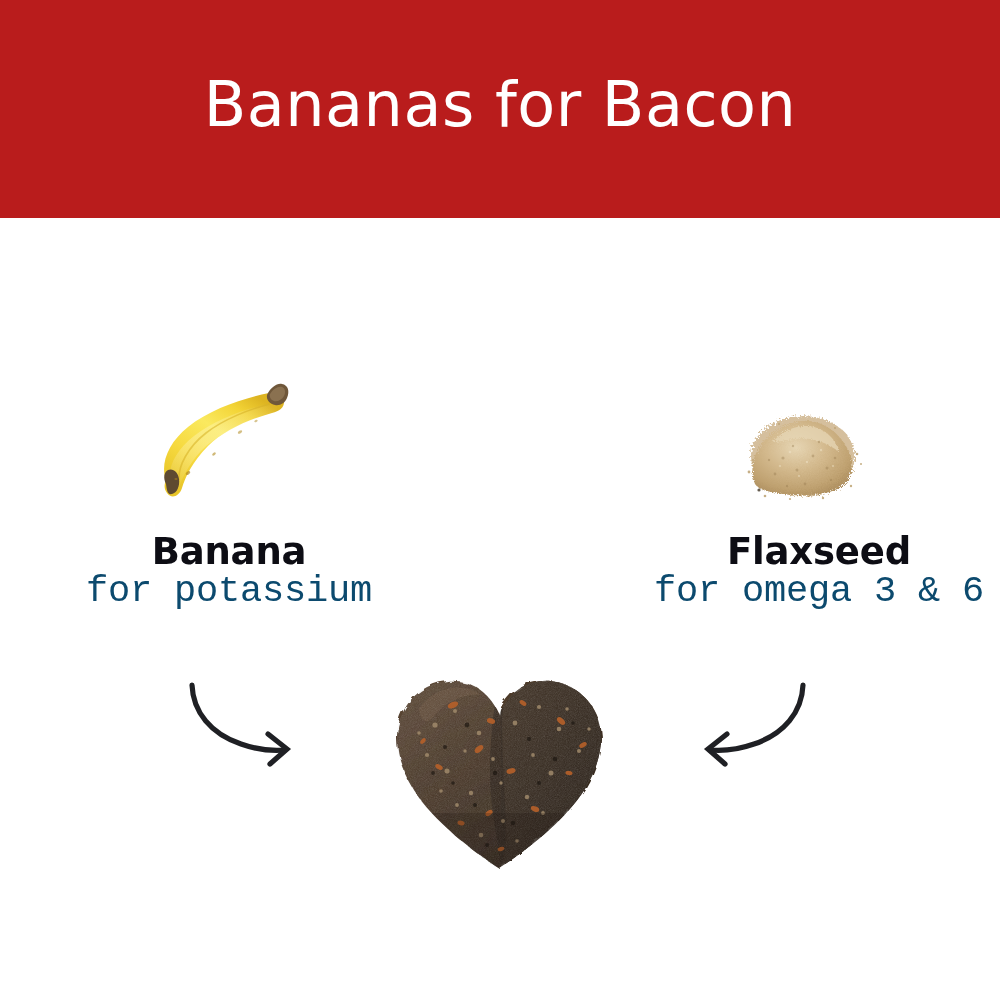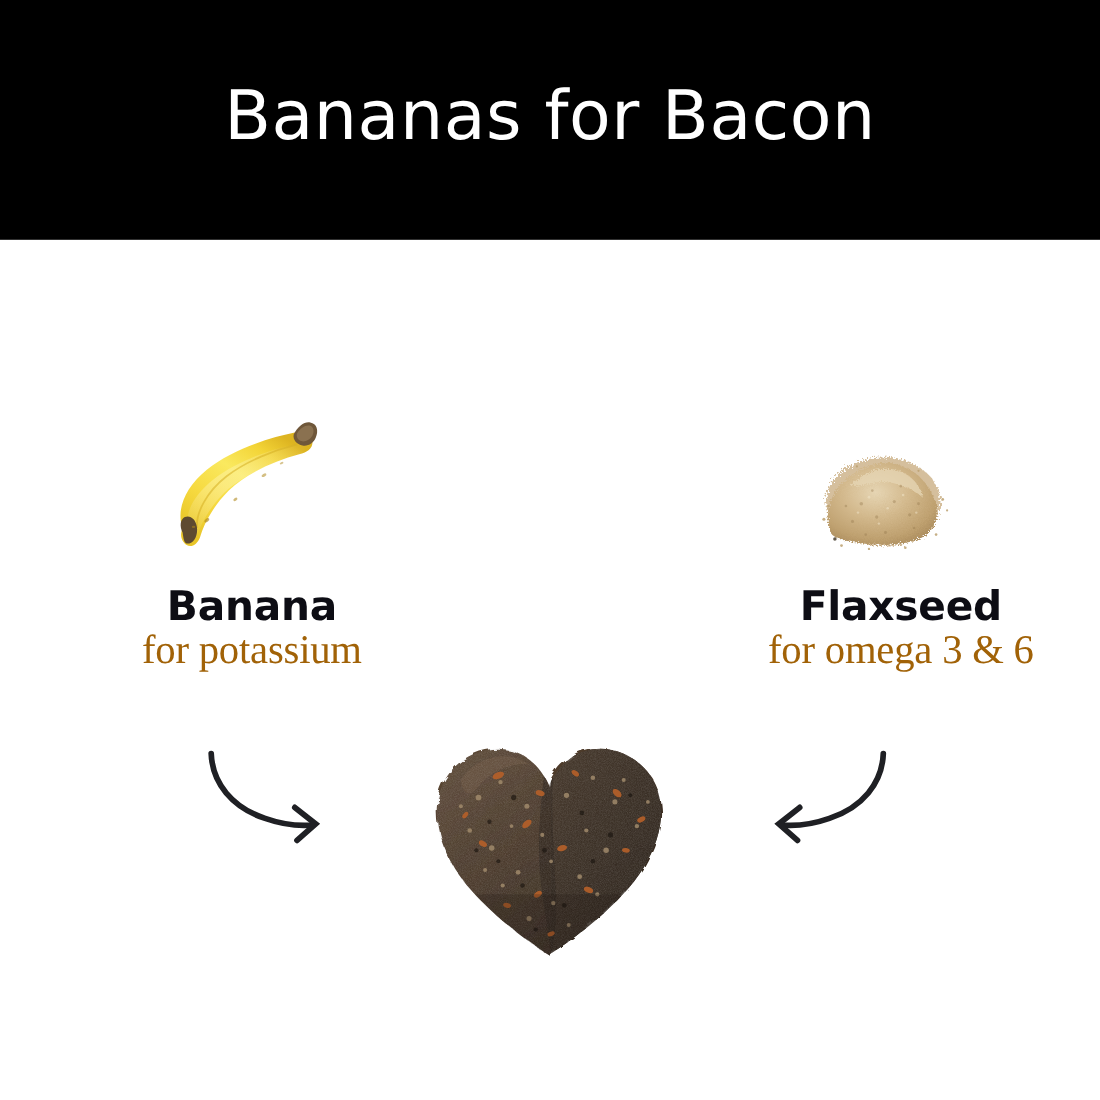--- a/index.html
+++ b/index.html
@@ -19,21 +19,21 @@
     overflow: hidden;
   }
 
   
   .header-band {
     position: absolute;
     left: 0;
     top: 0;
     width: 1000px;
     height: 218px;
-    background: #000000;
+    background: #b91c1c;
     display: flex;
     align-items: center;
     justify-content: center;
   }
   .header-title {
     color: #ffffff;
     font-size: 62px;
     font-weight: 400;
     letter-spacing: 0.5px;
     line-height: 1;
@@ -63,23 +63,23 @@
     font-weight: 700;
     color: #0d0d14;
     line-height: 1.06;
     font-family: "DejaVu Sans", "Liberation Sans", sans-serif;
     letter-spacing: -0.2px;
     margin-top: 12px;
   }
   .ingredient-desc {
     font-size: 37px;
     font-weight: 400;
-    color: #a16207;
+    color: #0c4a6e;
     line-height: 1.12;
-    font-family: Liberation Serif, serif;
+    font-family: Liberation Mono, monospace;
     letter-spacing: -0.2px;
     white-space: nowrap;
   }
 
   
   .banana-wrap {
     position: absolute;
     left: 133px;
     top: 0px;
     width: 160px;

